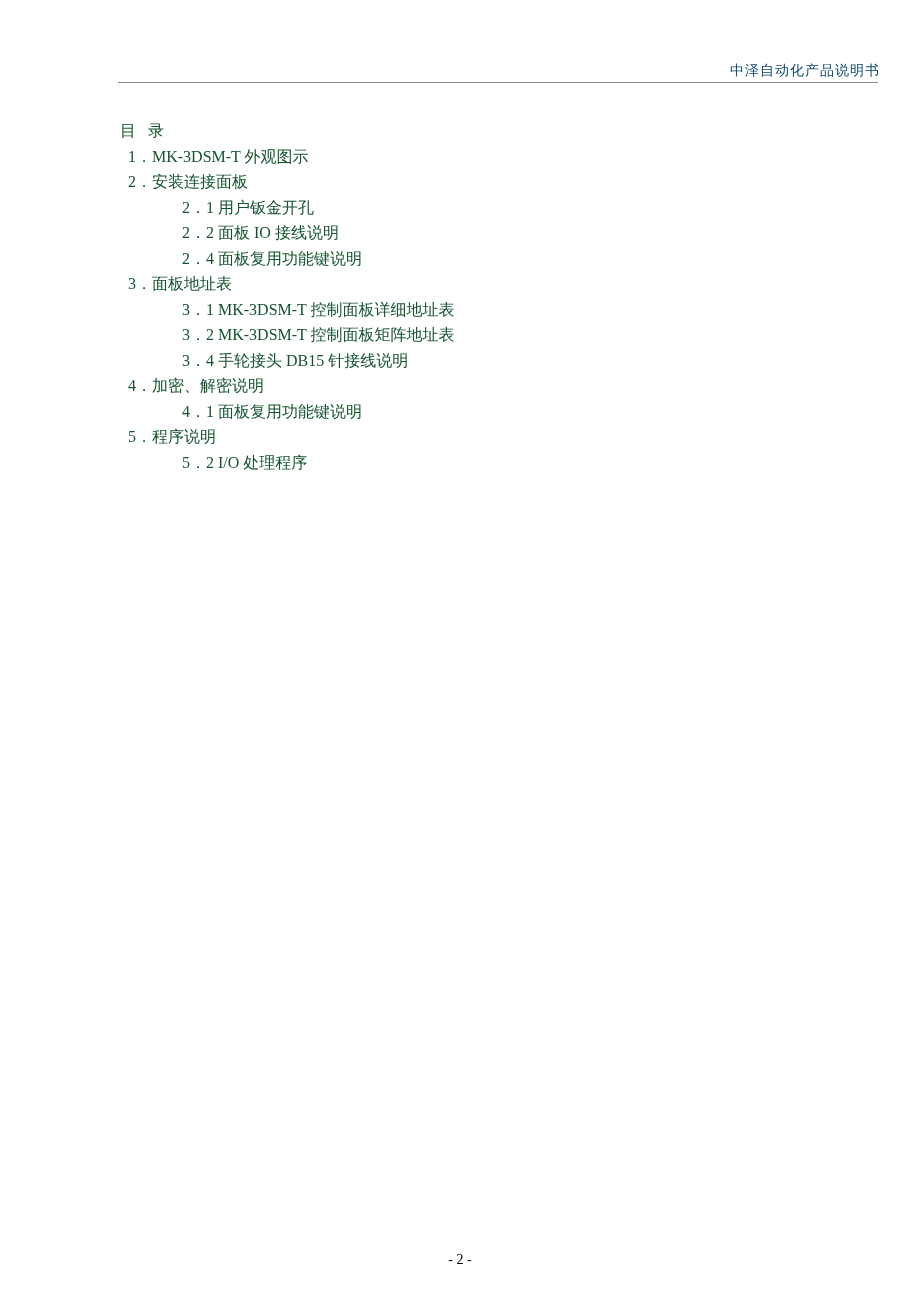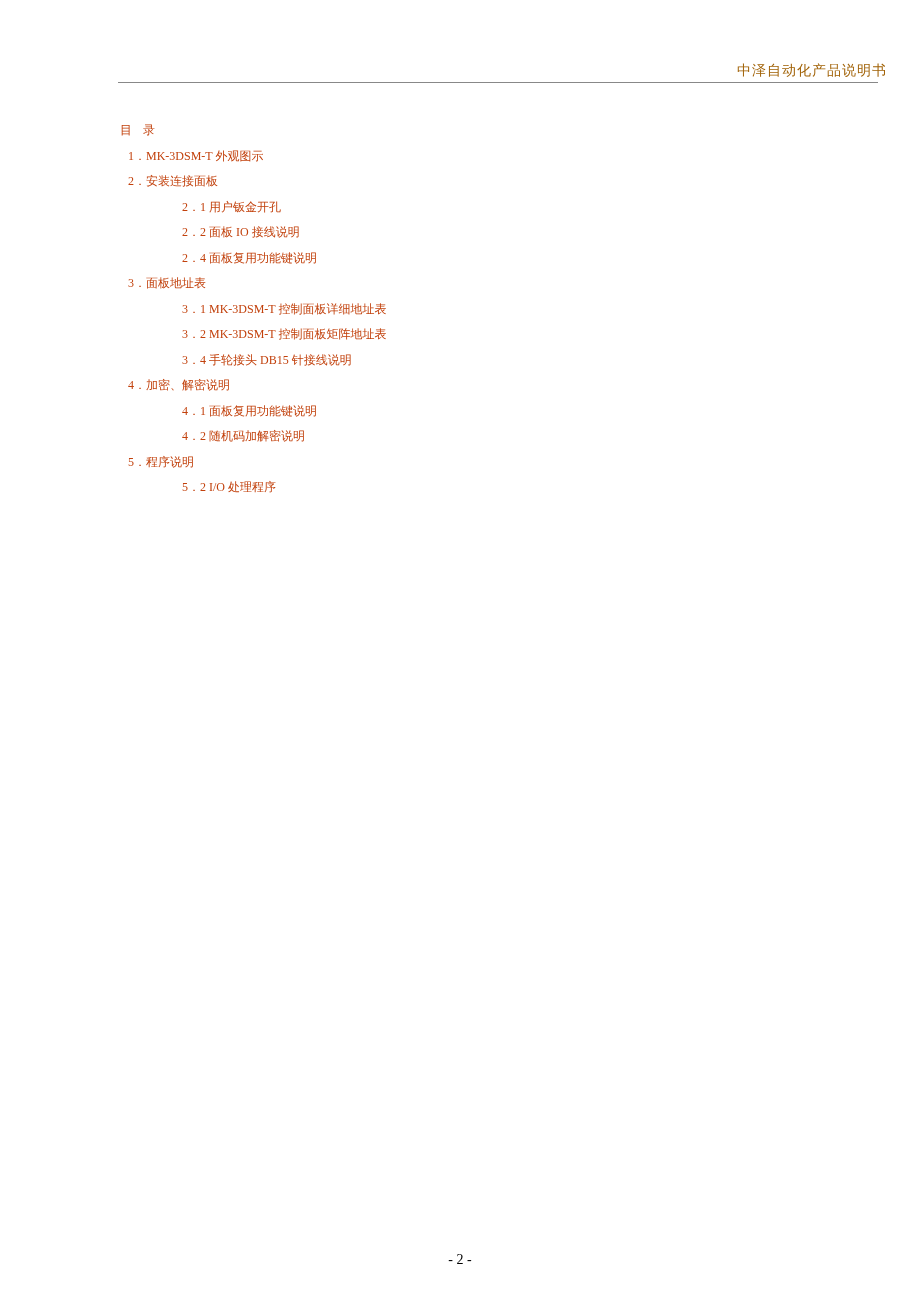--- a/index.html
+++ b/index.html
@@ -10,40 +10,40 @@
     body {
       width: 920px;
       height: 1302px;
       background: #ffffff;
       font-family: "SimSun", "宋体", serif;
       position: relative;
     }
     .header-text {
       position: absolute;
       top: 62px;
-      right: 33px;
+      right: 40px;
       font-size: 14px;
-      color: #a16207;
+      color: #0c4a6e;
       letter-spacing: 1px;
     }
     .header-line {
       position: absolute;
       top: 82px;
       left: 118px;
       right: 42px;
       height: 1px;
       border-top: 1px solid #888;
     }
     .content {
       position: absolute;
       top: 118px;
       left: 120px;
       right: 120px;
-      font-size: 12px;
-      color: #c2410c;
+      font-size: 16px;
+      color: #14532d;
       line-height: 25.5px;
     }
     .toc-title {
       letter-spacing: 4px;
       margin-bottom: 0px;
     }
     .toc-level-1 {
       margin-left: 8px;
     }
     .toc-level-2 {
@@ -73,18 +73,17 @@
   <div class="toc-level-1"><span>2．</span><span>安装连接面板</span></div>
   <div class="toc-level-2"><span>2．1</span><span>  用户钣金开孔</span></div>
   <div class="toc-level-2"><span>2．2</span><span>  面板 IO 接线说明</span></div>
   <div class="toc-level-2"><span>2．4</span><span>  面板复用功能键说明</span></div>
   <div class="toc-level-1"><span>3．</span><span>面板地址表</span></div>
   <div class="toc-level-2"><span>3．1</span><span>  MK-3DSM-T 控制面板详细地址表</span></div>
   <div class="toc-level-2"><span>3．2</span><span>  MK-3DSM-T 控制面板矩阵地址表</span></div>
   <div class="toc-level-2"><span>3．4</span><span>  手轮接头 DB15 针接线说明</span></div>
   <div class="toc-level-1"><span>4．</span><span>加密、解密说明</span></div>
   <div class="toc-level-2"><span>4．1</span><span>  面板复用功能键说明</span></div>
-  <div class="toc-level-2"><span>4．2</span><span>  随机码加解密说明</span></div>
   <div class="toc-level-1"><span>5．</span><span>程序说明</span></div>
   <div class="toc-level-2"><span>5．2</span><span>  I/O 处理程序</span></div>
 </div>
 
 <div class="page-number">- 2 -</div>
 
 </body></html>

